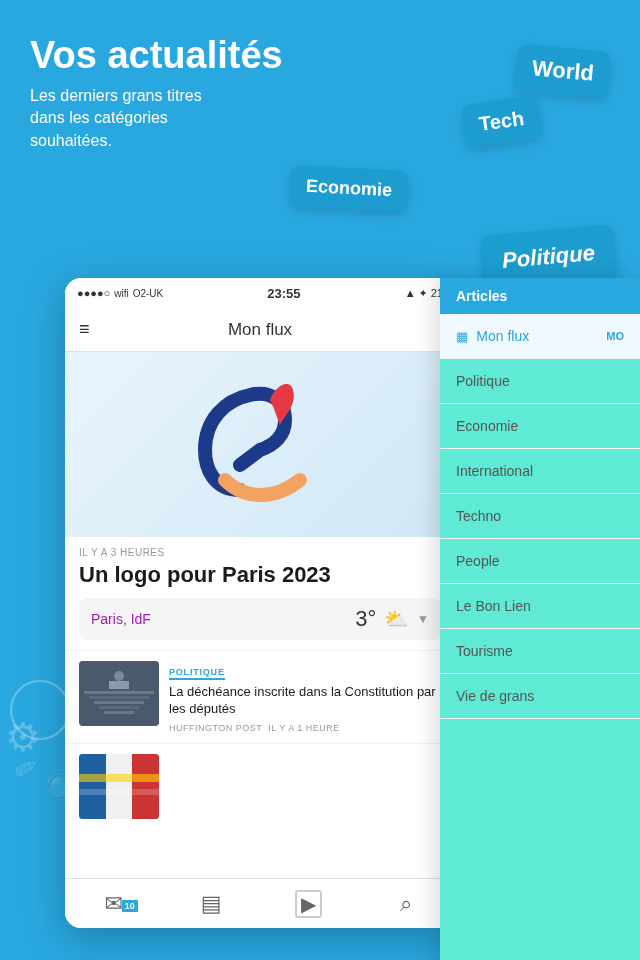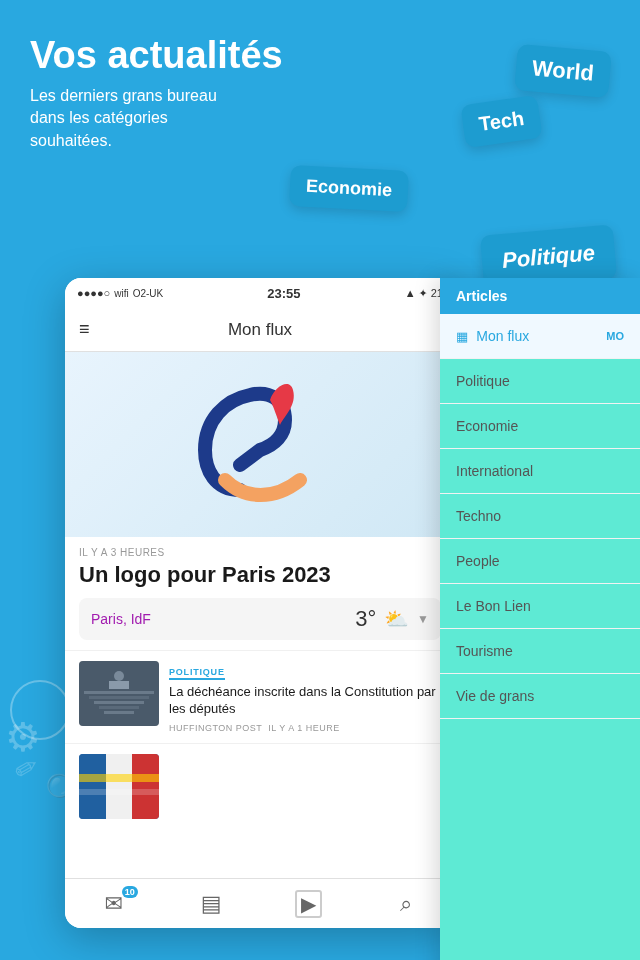--- a/index.html
+++ b/index.html
@@ -194,27 +194,27 @@
       justify-content: center;
       position: relative;
       width: 60px;
       height: 40px;
       color: #666;
       font-size: 20px;
       cursor: pointer;
     }
     .tab-badge {
       position: absolute;
-      top: 2px;
+      top: 16px;
       right: 6px;
       background: #29a8e0;
       color: white;
       font-size: 9px;
       font-weight: 700;
-      border-radius: 6px;
+      border-radius: 1px;
       padding: 1px 0;
       min-width: 16px;
       text-align: center;
     }
 
     
     .right-panel {
       position: absolute;
       top: 278px;
       right: 0;
@@ -331,21 +331,21 @@
 <div class="deco-circle" style="width:60px;height:60px;bottom:220px;left:10px;"></div>
 <div class="deco-gear" style="bottom:200px;left:5px;">⚙</div>
 <div class="deco-search" style="bottom:150px;left:45px;">🔍</div>
 <div class="deco-pencil" style="bottom:175px;left:15px;">✏</div>
 <div class="deco-rect" style="width:55px;height:45px;bottom:230px;left:65px;"></div>
 <div class="deco-star" style="bottom:80px;right:20px;">★</div>
 
 <div class="header-text">
   <h1>Vos actualités</h1>
   <p>
-    <span>Les derniers grans bureau</span><br>
+    <span>Les derniers grans titres</span><br>
     <span>dans les catégories</span><br>
     <span>souhaitées.</span>
   </p>
 </div>
 
 <div class="topic-card world">World</div>
 <div class="topic-card tech">Tech</div>
 <div class="topic-card economie">Economie</div>
 <div class="topic-card politique">Politique</div>
 

